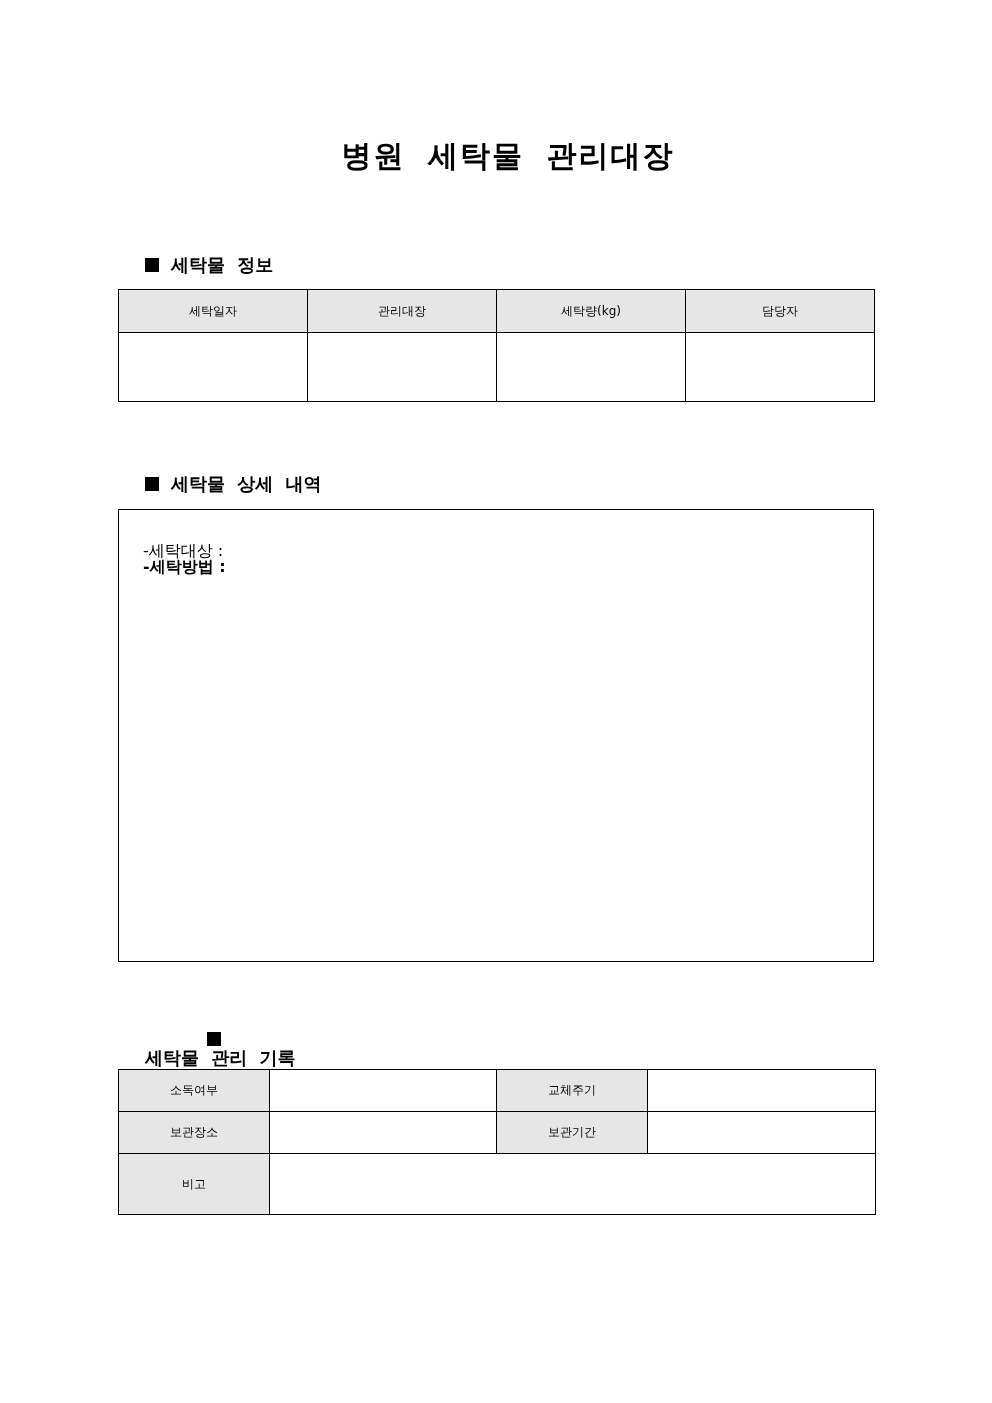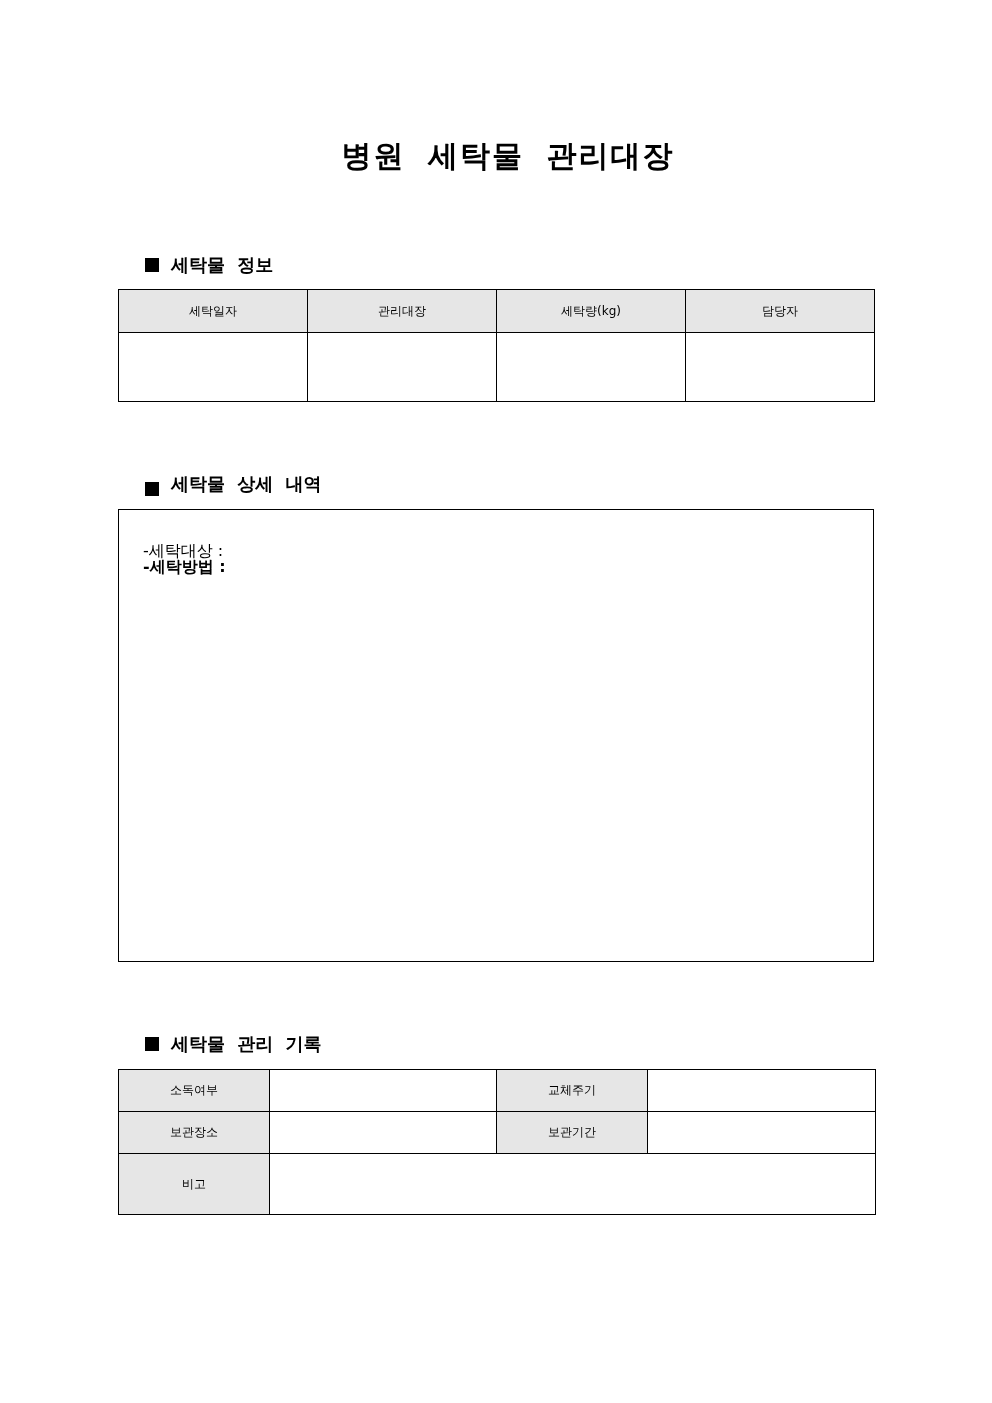--- a/index.html
+++ b/index.html
@@ -108,31 +108,31 @@
   </tr>
   <tr class="body">
     <td></td>
     <td></td>
     <td></td>
     <td></td>
   </tr>
 </tbody>
   </table>
 
-<div class="section-heading" style="top:472px;align-items:flex-end;">
+<div class="section-heading" style="top:472px;">
   <span class="sq"></span>
   <span>세탁물 상세 내역</span>
 </div>
 
 <div class="detail-box">
   <div class="detail-line" style="top:18px;margin-top:12px;">-세탁대상 :</div>
   <div class="detail-line" style="top:46px;font-weight:bold;">-세탁방법 :</div>
 </div>
 
-<div class="section-heading" style="top:1032px;">
+<div class="section-heading" style="top:1032px;flex-direction:column;">
   <span class="sq"></span>
   <span>세탁물 관리 기록</span>
 </div>
 
 <table id="mgmt-table">
   <colgroup>
     <col style="width:151px;">
     <col style="width:227px;">
     <col style="width:151px;">
     <col style="width:228px;">

